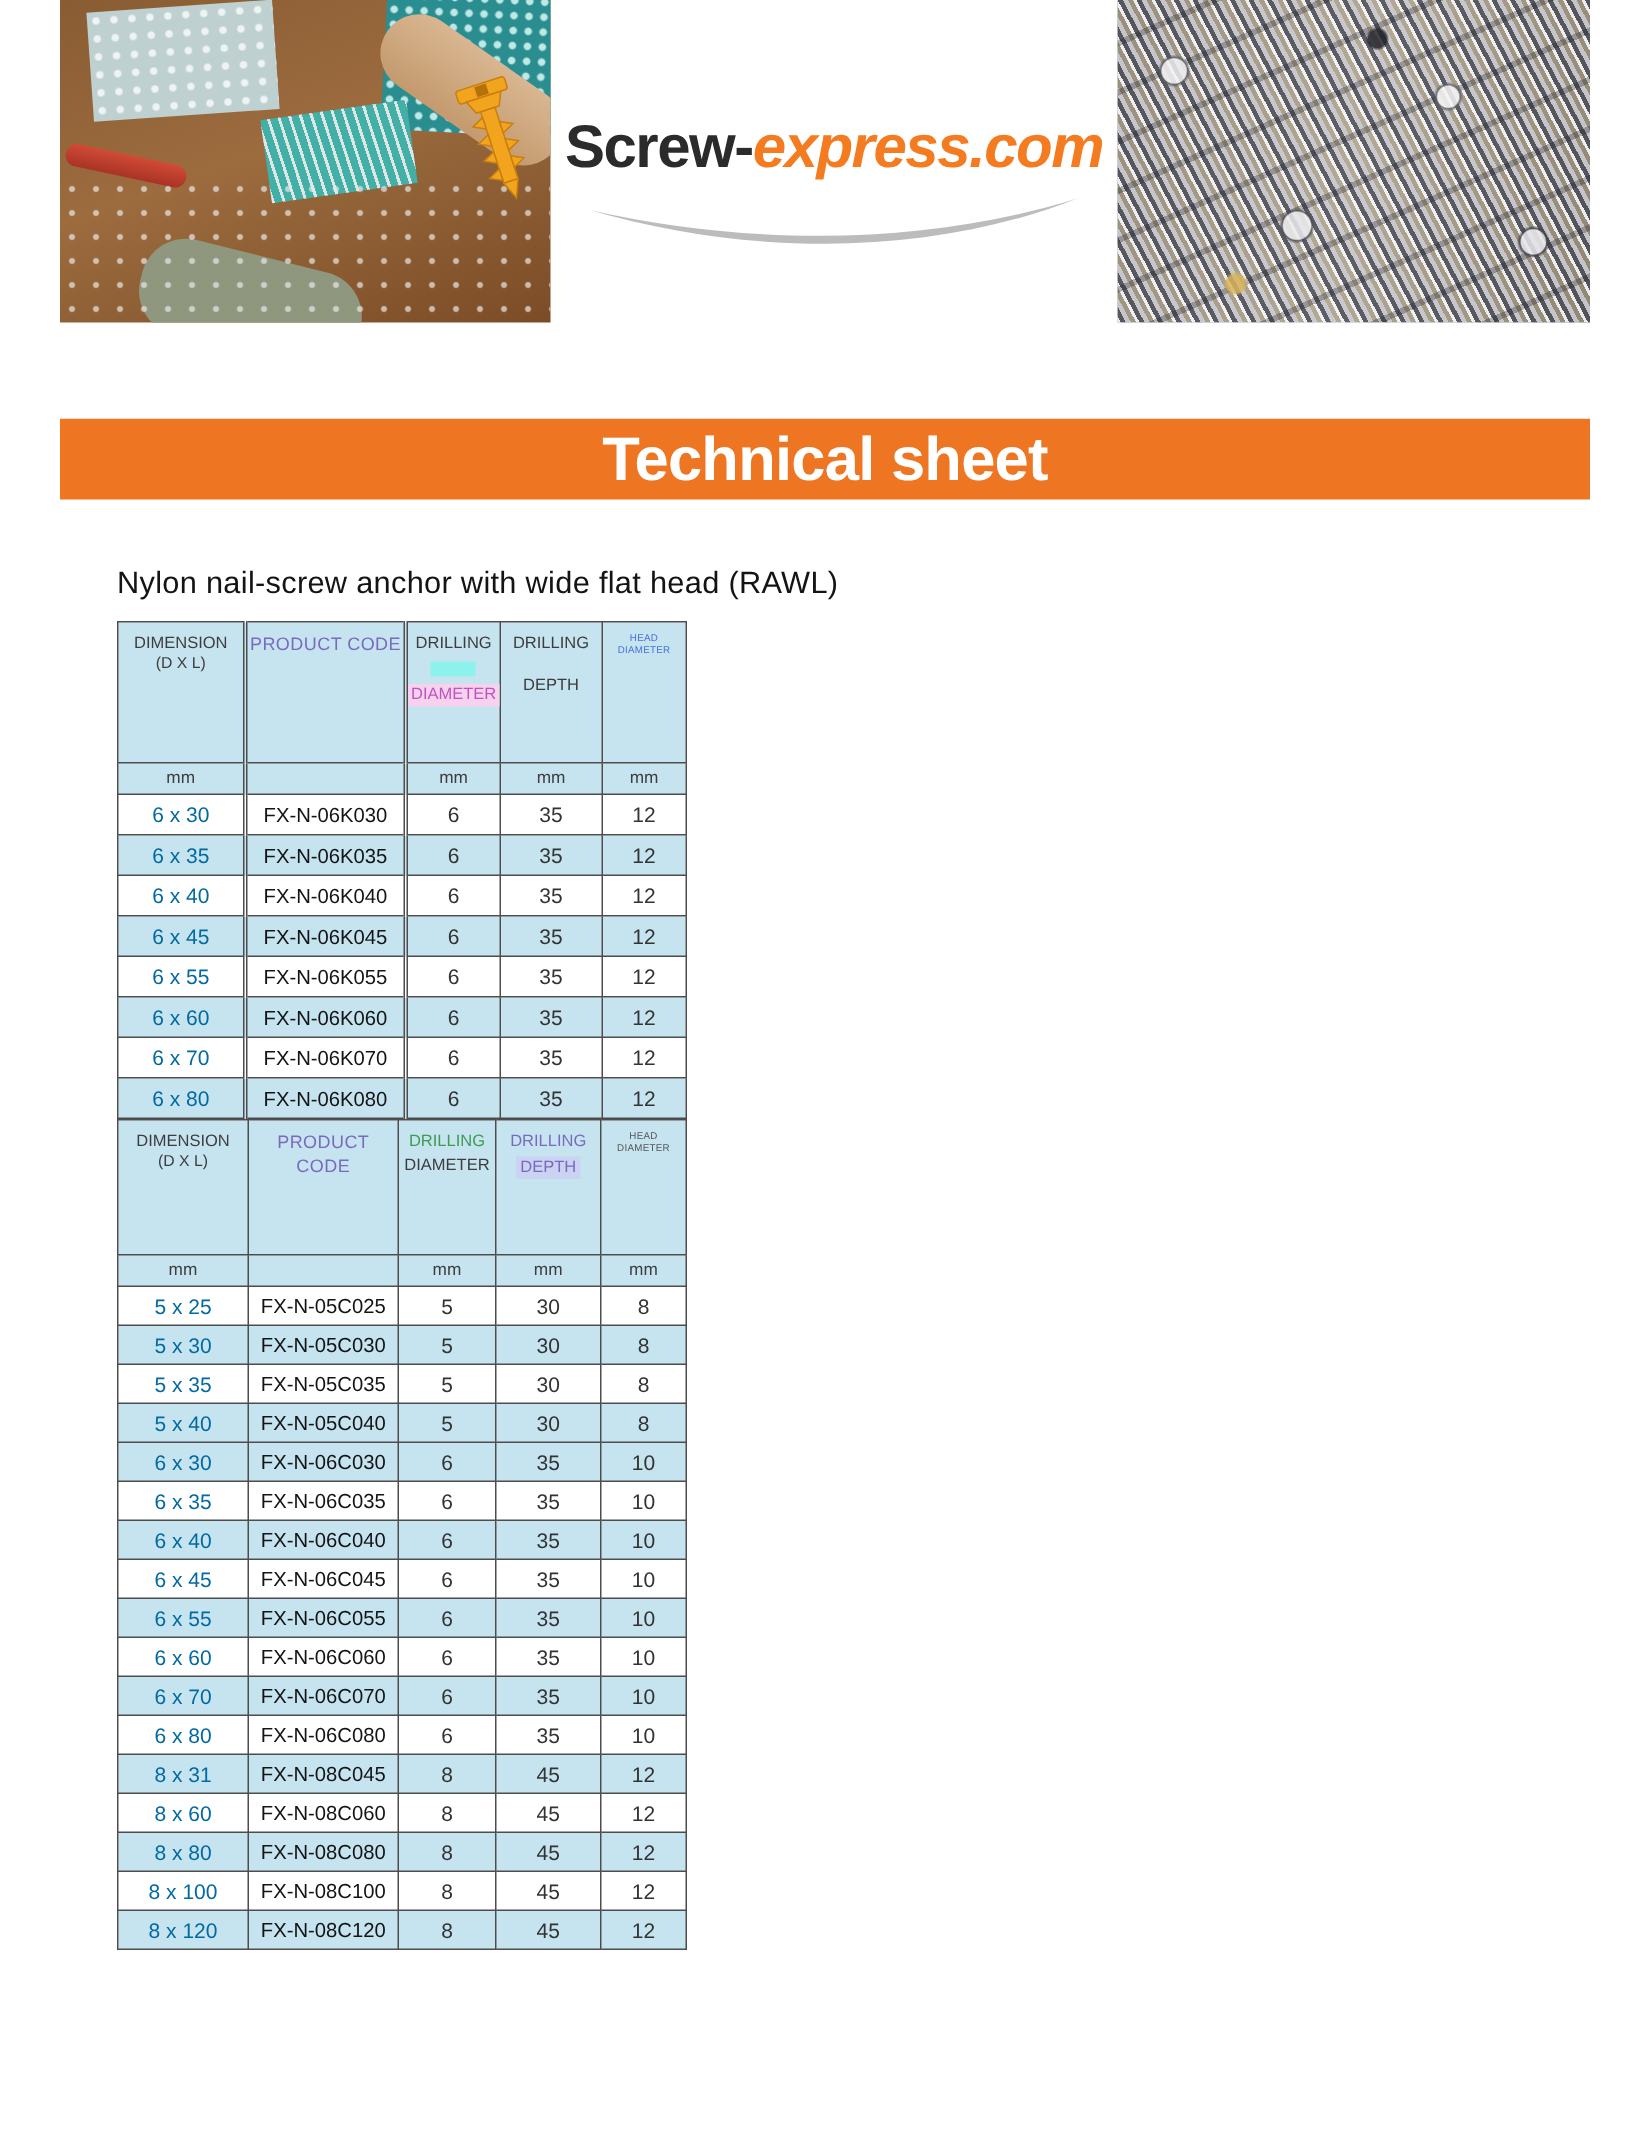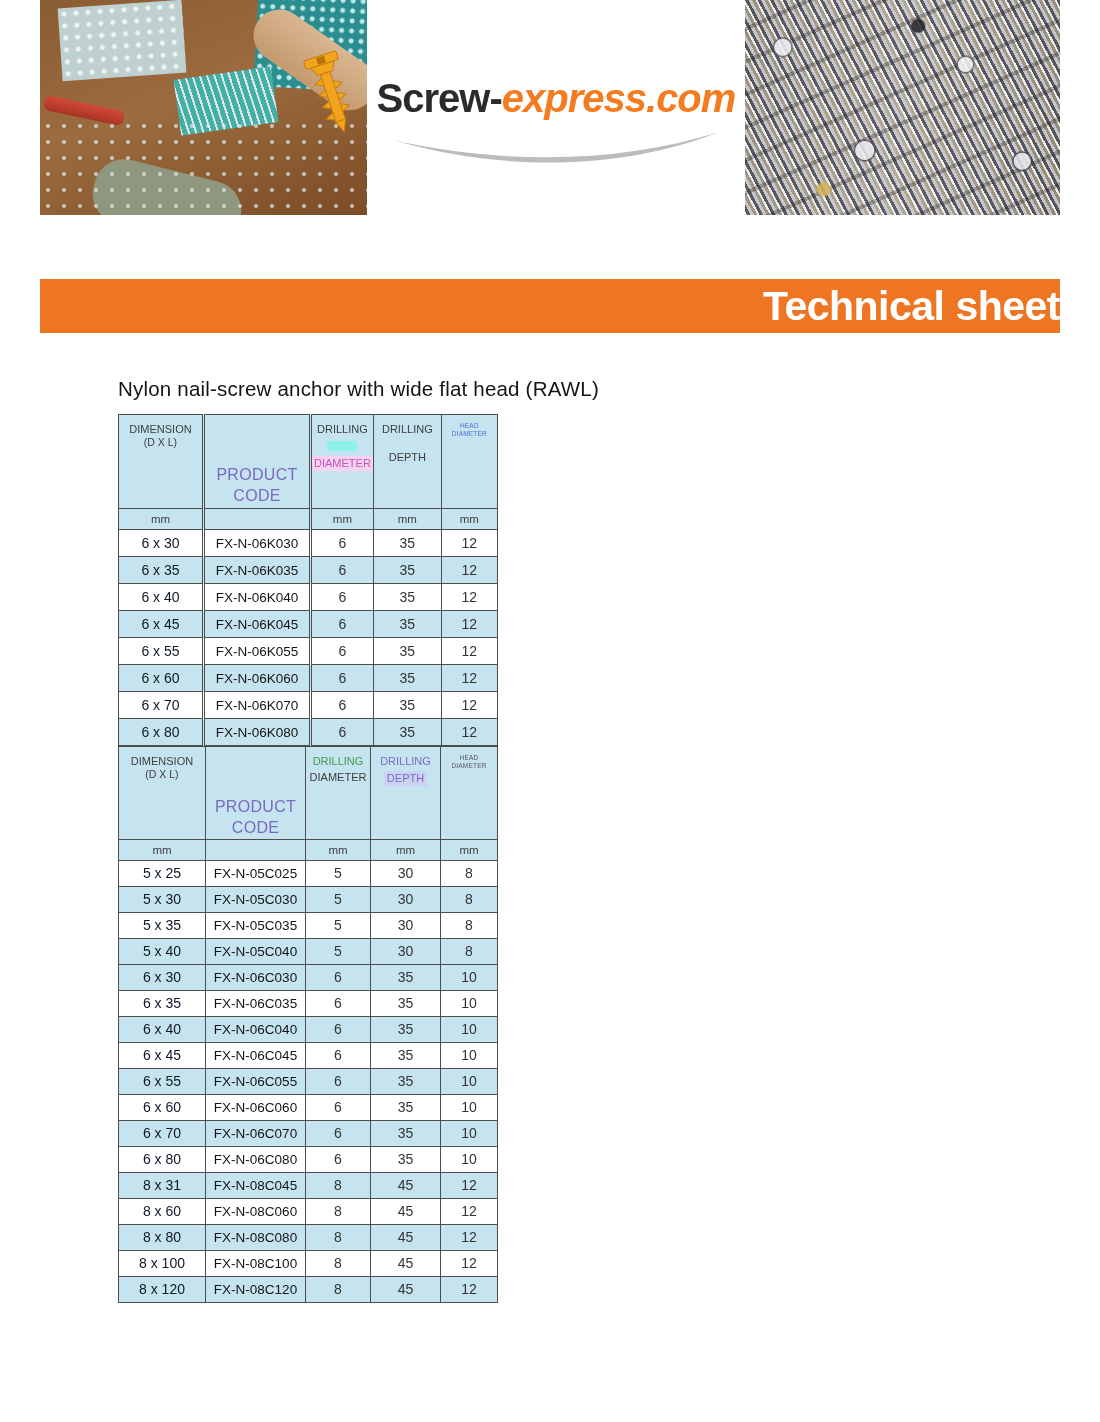--- a/index.html
+++ b/index.html
@@ -40,52 +40,52 @@
 
   .logo-zone{position:absolute;left:367px;top:0;width:378px;height:215px;}
   .logo-text{position:absolute;left:0;right:0;top:76px;text-align:center;font-size:40px;font-weight:bold;white-space:nowrap;}
   .logo-black{color:#2b2b2b;letter-spacing:-1px;}
   .logo-orange{color:var(--logo-orange,#f47b20);font-style:italic;letter-spacing:-1px;}
   .swoosh{position:absolute;left:22px;top:126px;}
   .screw-icon{position:absolute;left:-64px;top:52px;transform:rotate(-18deg);}
 
   
   .banner{margin-left:40px;width:1020px;height:54px;background:var(--accent,#ee7623);
-    display:flex;align-items:center;justify-content:flex-end;}
+    display:flex;align-items:center;justify-content:center;}
   .banner span{color:#fff;font-size:41px;font-weight:800;letter-spacing:-.5px;}
 
   
-  main{padding-left:118px;}
+  main{padding-left:78px;}
   .section-title{font-size:20.5px;font-weight:500;color:#141414;margin:0 0 13px 0;letter-spacing:.2px;}
   .s1{margin-top:44px;}
   .s2{margin-top:56px;}
 
   table.sheet-table{border-collapse:collapse;table-layout:fixed;border:1.5px solid var(--border,#4d4d4d);}
   .sheet-table th,.sheet-table td{border:1px solid var(--border,#4d4d4d);text-align:center;padding:0;color:#333;}
   .sheet-table thead th{background:var(--table-blue,#c5e4f0);vertical-align:top;font-weight:normal;padding-top:7px;}
   #t1 thead th{height:86px;} #t2 thead th{height:82px;}
   .thl{display:block;font-size:11px;line-height:1.3;color:#3d3d3d;}
   .thl.sub{font-size:10.5px;}
   .thl.tiny{font-size:6.5px;letter-spacing:.2px;}
-  .code-h .thl{color:var(--purple,#7a6abf);font-size:16px;letter-spacing:.3px;margin-top:43px;}
+  .code-h .thl{color:var(--purple,#7a6abf);font-size:12px;letter-spacing:.3px;}
   .hl-cyan{display:block;width:30px;height:10px;background:var(--cyan,#8ef2ec);margin:5px auto 2px;}
   #t1 .dd-h .dia{color:var(--magenta,#c054be);background:var(--pink,#f6d2ef);display:inline-block;padding:0 2px;}
   #t1 .dp-h .dep{margin-top:14px;}
   #t2 .dd-h .thl:first-child{color:var(--green,#3f9b4f);}
   #t2 .dd-h .dia{margin-top:2px;}
   #t2 .dp-h .thl{color:var(--purple,#7a6abf);}
   #t2 .dp-h .dep{background:var(--lavender,#ccd3f2);display:inline-block;padding:0 3px;margin-top:2px;}
   #t1 .hd-h .tiny{color:var(--blue-text,#4a6fd8);}
   #t2 .hd-h .tiny{color:#555;}
 
   tr.units td{background:var(--table-blue,#c5e4f0);font-size:11.5px;height:20px;color:#3d3d3d;}
   .sheet-table tbody td{font-size:14px;}
   #t1 tbody td{height:26px;} #t2 tbody td{height:25px;}
   .sheet-table tbody tr.alt td{background:var(--table-blue,#c5e4f0);}
-  .sheet-table tbody td:first-child{color:#0f172a;}
+  .sheet-table tbody td:first-child{color:#0369a1;}
   .sheet-table tbody td:nth-child(2){font-weight:normal;color:#141414;font-size:13.5px;}
 
   #t1 col.w-dim{width:85px;} #t1 col.w-code{width:107px;} #t1 col.w-dia{width:56px;} #t1 col.w-dep{width:68px;} #t1 col.w-head{width:56px;}
   #t2 col.w-dim{width:87px;} #t2 col.w-code{width:100px;} #t2 col.w-dia{width:65px;} #t2 col.w-dep{width:70px;} #t2 col.w-head{width:57px;}
   #t1 tr > *:nth-child(2), #t1 tr > *:nth-child(3){border-left:3px double var(--border,#4d4d4d);}
 
   
   .footer{position:absolute;left:0;bottom:0;width:1100px;height:37px;background:var(--footer-gray,#57585b);
     display:flex;align-items:center;justify-content:flex-end;padding-right:102px;box-sizing:border-box;}
   .footer span{color:#fff;font-size:17.5px;font-weight:bold;letter-spacing:.2px;}

